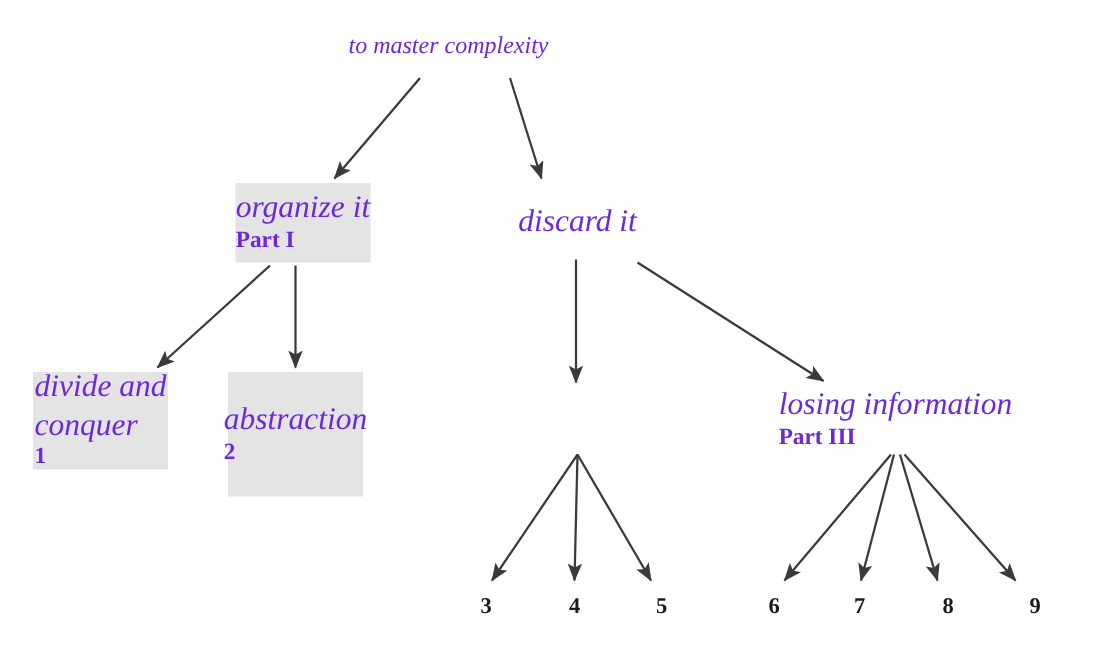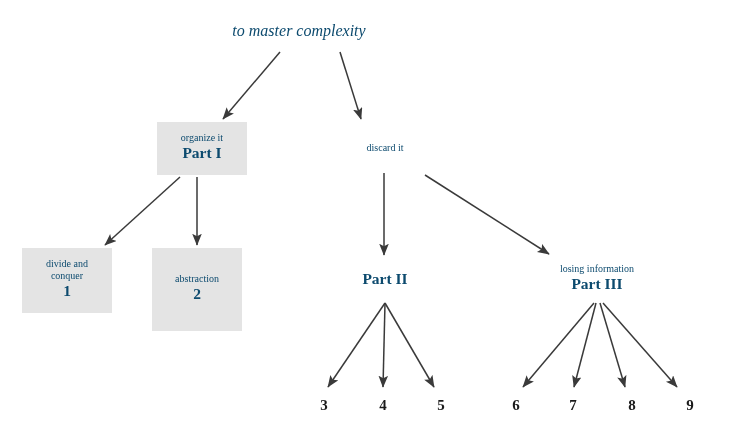--- a/index.html
+++ b/index.html
@@ -17,41 +17,42 @@
   }
   svg.edge-layer {
     position: absolute;
     left: 0;
     top: 0;
     width: 730px;
     height: 448px;
   }
   .node {
     position: absolute;
-    text-align: center;
+    text-align: left;
     line-height: 1.22;
-    color: #0c4a6e;
+    color: #6d28d9;
     white-space: nowrap;
   }
   .node-box {
     background: #e4e4e4;
   }
   .node-plain {
     background: transparent;
   }
   .node-inner {
     position: absolute;
     left: 50%;
     top: 50%;
     transform: translate(-50%, -50%);
     width: max-content;
   }
   .line-normal {
-    font-size: 10px;
+    font-size: 21px;
     font-weight: normal;
+    font-style: italic;
   }
   .line-bold {
     font-size: 15.5px;
     font-weight: bold;
   }
   .line-italic {
     font-size: 16px;
     font-style: italic;
   }
   .leaf-num {
@@ -116,21 +117,20 @@
         </div>
       </div>
       <div class="node node-box" style="left: 152px; top: 247.5px; width: 90px; height: 83px; background: rgb(228, 228, 228);">
         <div class="node-inner">
           <div class="line-normal">abstraction</div>
           <div class="line-bold">2</div>
         </div>
       </div>
       <div class="node node-plain" style="left: 283px; top: 257px; width: 204px; height: 44px;">
         <div class="node-inner">
-          <div class="line-bold">Part II</div>
         </div>
       </div>
       <div class="node node-plain" style="left: 526px; top: 257px; width: 142px; height: 44px;">
         <div class="node-inner">
           <div class="line-normal">losing information</div>
           <div class="line-bold">Part III</div>
         </div>
       </div>
     </div>
   <div id="leaves-group">

